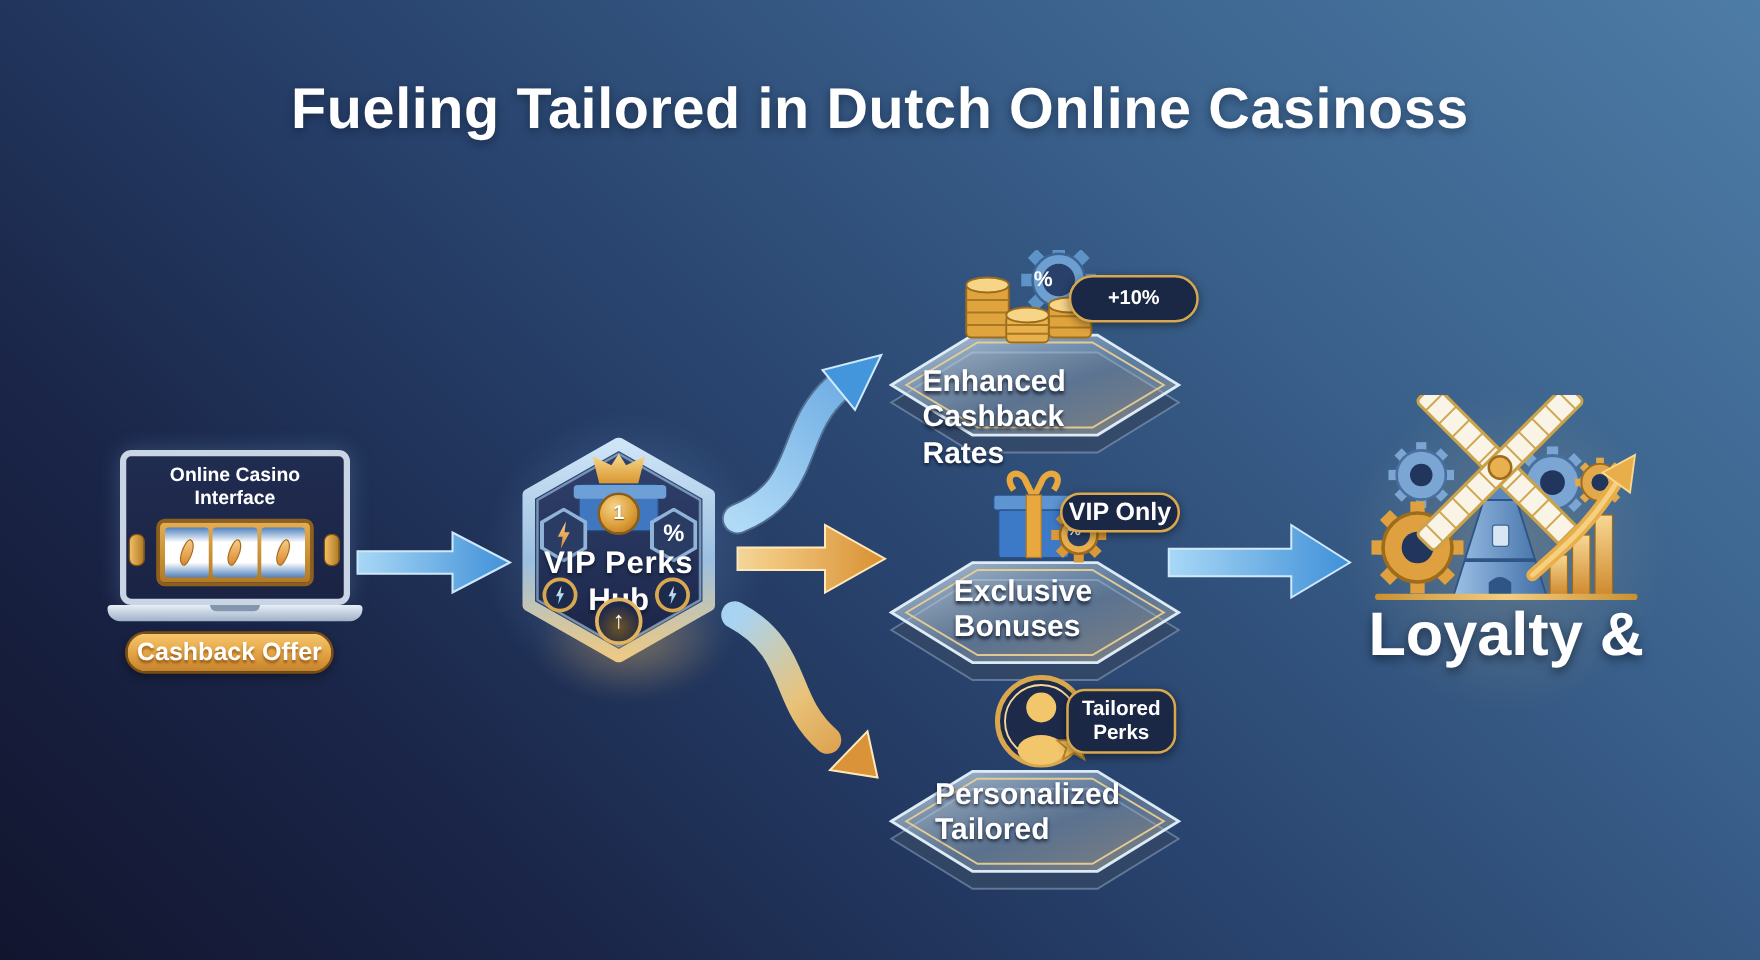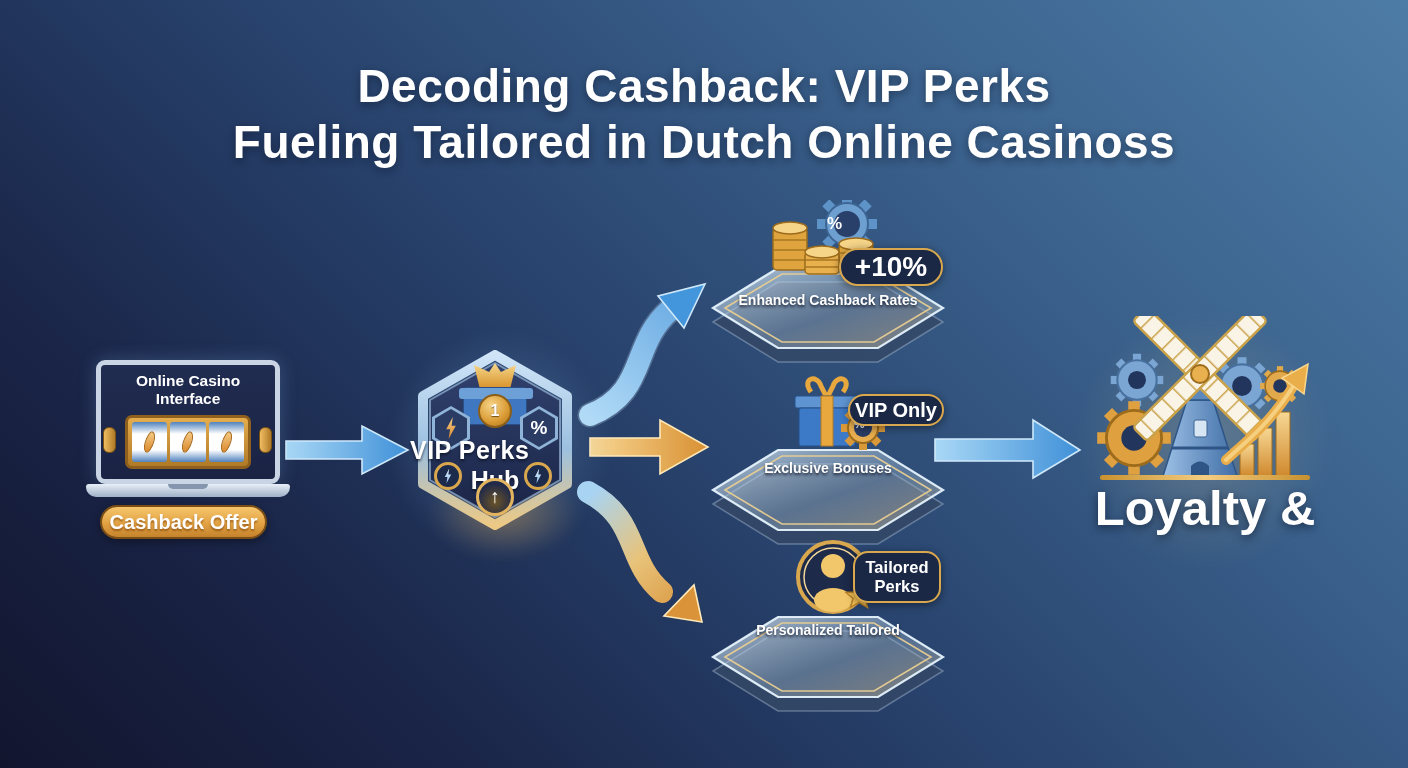--- a/index.html
+++ b/index.html
@@ -65,21 +65,21 @@
     border:2px solid #8a5e18; display:flex; align-items:center; justify-content:center;
     color:#fff; font-weight:bold; font-size:16px; text-shadow:0 1px 1px rgba(90,55,5,.8); }
   .mini-hex { width:38px; height:44px; clip-path:polygon(50% 0,100% 25%,100% 75%,50% 100%,0 75%,0 25%); background:#8fb4d8; }
   .mini-hex .inner { position:absolute; left:3px; top:3px; right:3px; bottom:3px;
     clip-path:polygon(50% 0,100% 25%,100% 75%,50% 100%,0 75%,0 25%);
     background:#2a3c64; display:flex; align-items:center; justify-content:center; }
   .mh-l { left:22px; top:56px; } .mh-r { left:110px; top:56px; }
   .bolt { width:15px; height:22px; background:linear-gradient(180deg,#f6cf8a,#d9862a);
     clip-path:polygon(62% 0,18% 56%,44% 56%,34% 100%,82% 40%,54% 40%); }
   .pct { color:#fff; font-weight:bold; font-size:19px; }
-  .hub-line1 { left:0; top:86px; width:170px; text-align:left; color:#fff; font-weight:bold;
+  .hub-line1 { left:0; top:86px; width:170px; text-align:center; color:#fff; font-weight:bold;
     font-size:25px; letter-spacing:.5px; text-shadow:0 2px 3px rgba(8,14,30,.7); }
   .hub-line2 { left:0; top:116px; width:170px; text-align:center; color:#fff; font-weight:bold;
     font-size:25px; text-shadow:0 2px 3px rgba(8,14,30,.7); }
   .hub-circle { width:28px; height:28px; border-radius:50%; border:3px solid #d9a84e;
     background:#1c2a4c; display:flex; align-items:center; justify-content:center; }
   .hc-l { left:24px; top:112px; } .hc-r { left:114px; top:112px; }
   .hub-circle .bolt { width:10px; height:15px; background:linear-gradient(180deg,#dcecf8,#8fc0e8); }
   .hub-up { left:66px; top:128px; width:38px; height:38px; border-radius:50%;
     border:3px solid #e3b45f; background:radial-gradient(circle at 50% 65%, #6b5426, #20294a 70%);
     display:flex; align-items:center; justify-content:center; color:#fff; font-weight:bold; font-size:19px; }
@@ -87,29 +87,29 @@
   
   .node { width:250px; }
   .node1 { left:703px; top:200px; height:180px; }
   .node2 { left:703px; top:362px; height:168px; }
   .node3 { left:703px; top:525px; height:172px; }
   .platform { position:absolute; left:0; width:250px; height:115px; }
   .node1 .platform { top:58px; } .node2 .platform { top:78px; } .node3 .platform { top:82px; }
   .pf-side { fill:rgba(52,72,102,.82); stroke:rgba(200,222,240,.35); stroke-width:1.5; }
   .pf-top  { fill:url(#pfTop); stroke:rgba(228,242,252,.95); stroke-width:2.2; }
   .pf-line { fill:none; stroke:#e8cd92; stroke-width:1.6; opacity:.95; }
-  .node-label { position:absolute; text-align:center; color:#fff; font-weight:bold;
-    font-size:14px; line-height:1.18; text-shadow:0 2px 3px rgba(10,18,38,.85); }
+  .node-label { position:absolute; text-align:left; color:#fff; font-weight:bold;
+    font-size:24px; line-height:1.18; text-shadow:0 2px 3px rgba(10,18,38,.85); }
   .node1 .node-label { left:35px; top:92px;  width:180px; }
   .node2 .node-label { left:60px; top:98px;  width:130px; }
   .node3 .node-label { left:45px; top:97px;  width:160px; }
   .badge { position:absolute; background:#1b2845; border:2.5px solid #d9a84e; color:#fff;
     font-weight:bold; text-align:center; box-shadow:0 2px 8px rgba(0,0,0,.45);
     display:flex; align-items:center; justify-content:center; }
-  .node1 .badge { left:136px; top:20px; width:104px; height:38px; border-radius:19px; font-size:28px;margin-top:28px; }
+  .node1 .badge { left:152px; top:20px; width:104px; height:38px; border-radius:19px; font-size:16px; }
   .node2 .badge { left:145px; top:32px; width:96px;  height:32px; border-radius:16px; font-size:20px; }
   .node3 .badge { left:150px; top:26px; width:88px;  height:52px; border-radius:15px; font-size:16.5px; line-height:1.15; padding:20px 8px; }
   .node-icon { position:absolute; }
   .node1 .node-icon { left:48px; top:0; }
   .node2 .node-icon { left:78px; top:8px; }
   .node3 .node-icon { left:82px; top:12px; }
   .gear-pct { position:absolute; color:#fff; font-weight:bold; }
   .node1 .gear-pct { left:124px; top:14px; font-size:17px; }
   .node2 .gear-pct { left:151px; top:55px; font-size:12px; }
 
@@ -178,21 +178,20 @@
       </linearGradient>
       <pattern id="lattice" width="15" height="20" patternUnits="userSpaceOnUse">
         <rect width="15" height="20" fill="#faf4e7"></rect>
         <line x1="0.5" y1="0" x2="0.5" y2="20" stroke="#c9a24a" stroke-width="2"></line>
         <line x1="0" y1="10" x2="15" y2="10" stroke="#c9a24a" stroke-width="1.4"></line>
       </pattern>
     </defs>
   </svg>
 
   <div class="abs title">
-    <div>Decoding Cashback: VIP Perks</div>
     <div>Fueling Tailored in Dutch Online Casinoss</div>
   </div>
 
   <svg id="connectors" width="1408" height="768">
 
     <polygon class="arr-blue" fill="url(#gradBlueH)" points="286,441 362,441 362,426 408,450 362,474 362,459 286,459"></polygon>
 
     <path d="M 590 415 C 648 392 630 345 670 310" fill="none" stroke="url(#gradBlueUp)" stroke-width="22" stroke-linecap="round"></path>
     <path d="M 590 415 C 648 392 630 345 670 310" fill="none" stroke="#cfe9fb" stroke-width="25" stroke-linecap="round" opacity=".25"></path>
     <polygon class="arr-blue" fill="#4496dc" points="705,284 684,328 658,296"></polygon>

